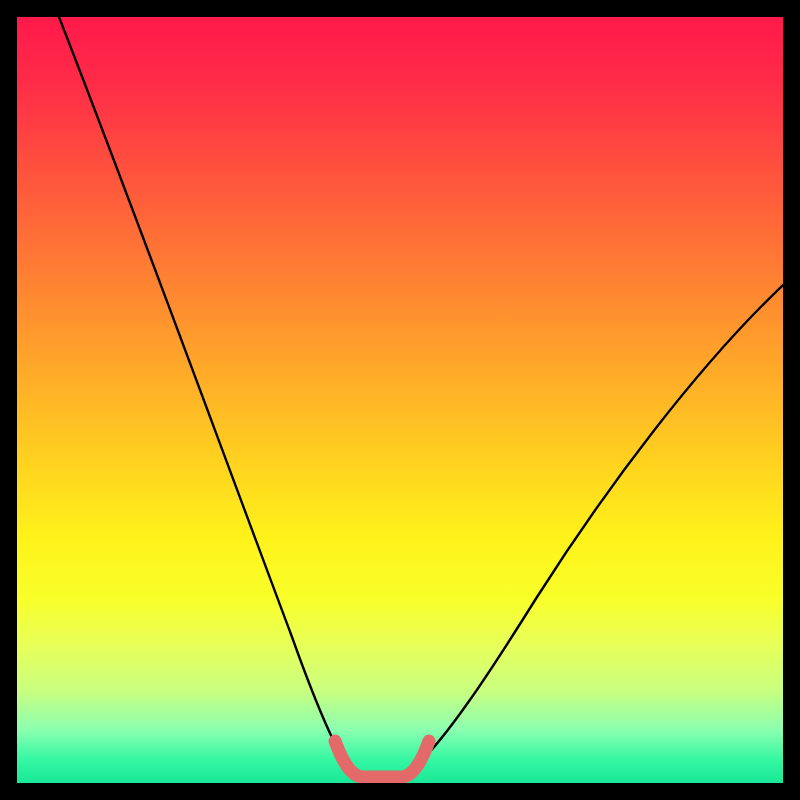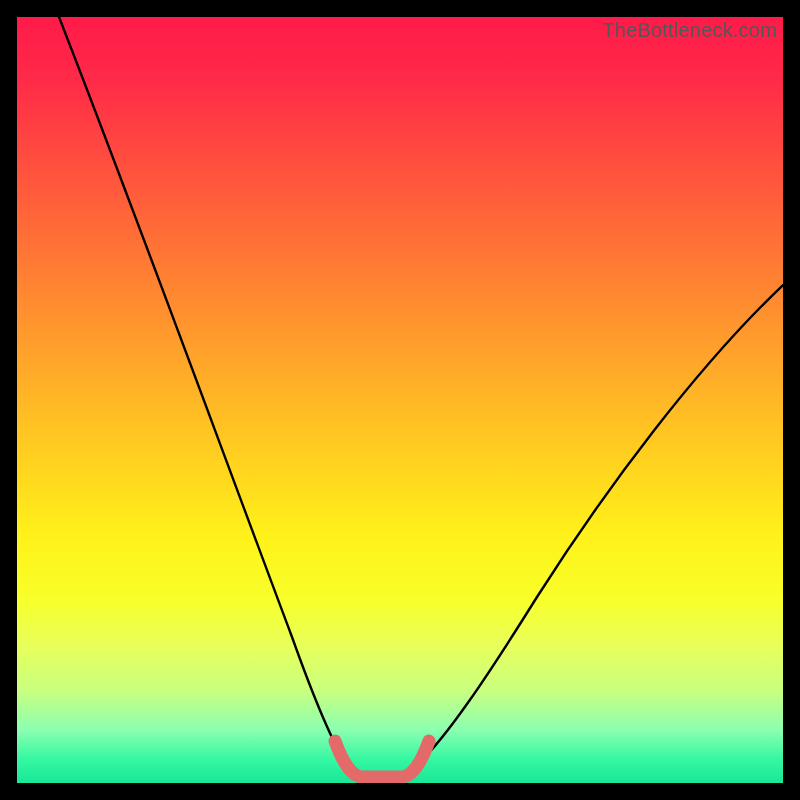--- a/index.html
+++ b/index.html
@@ -56,21 +56,20 @@
     top: 0;
     width: 766px;
     height: 766px;
   }
 </style>
 </head>
 <body>
 
 <div class="frame">
   <div class="plot">
-    <div class="brand">TheBottleneck.com</div>
 
     <svg class="curves" viewBox="0 0 766 766" preserveAspectRatio="none">
 
       <path d="M 42 0
                C 120 200, 200 420, 275 620
                C 300 690, 318 730, 330 748" fill="none" stroke="#000" stroke-width="2.4" stroke-linecap="round"></path>
 
       <path d="M 400 748
                C 430 720, 470 660, 520 580
                C 590 470, 680 350, 766 268" fill="none" stroke="#000" stroke-width="2.4" stroke-linecap="round"></path>

